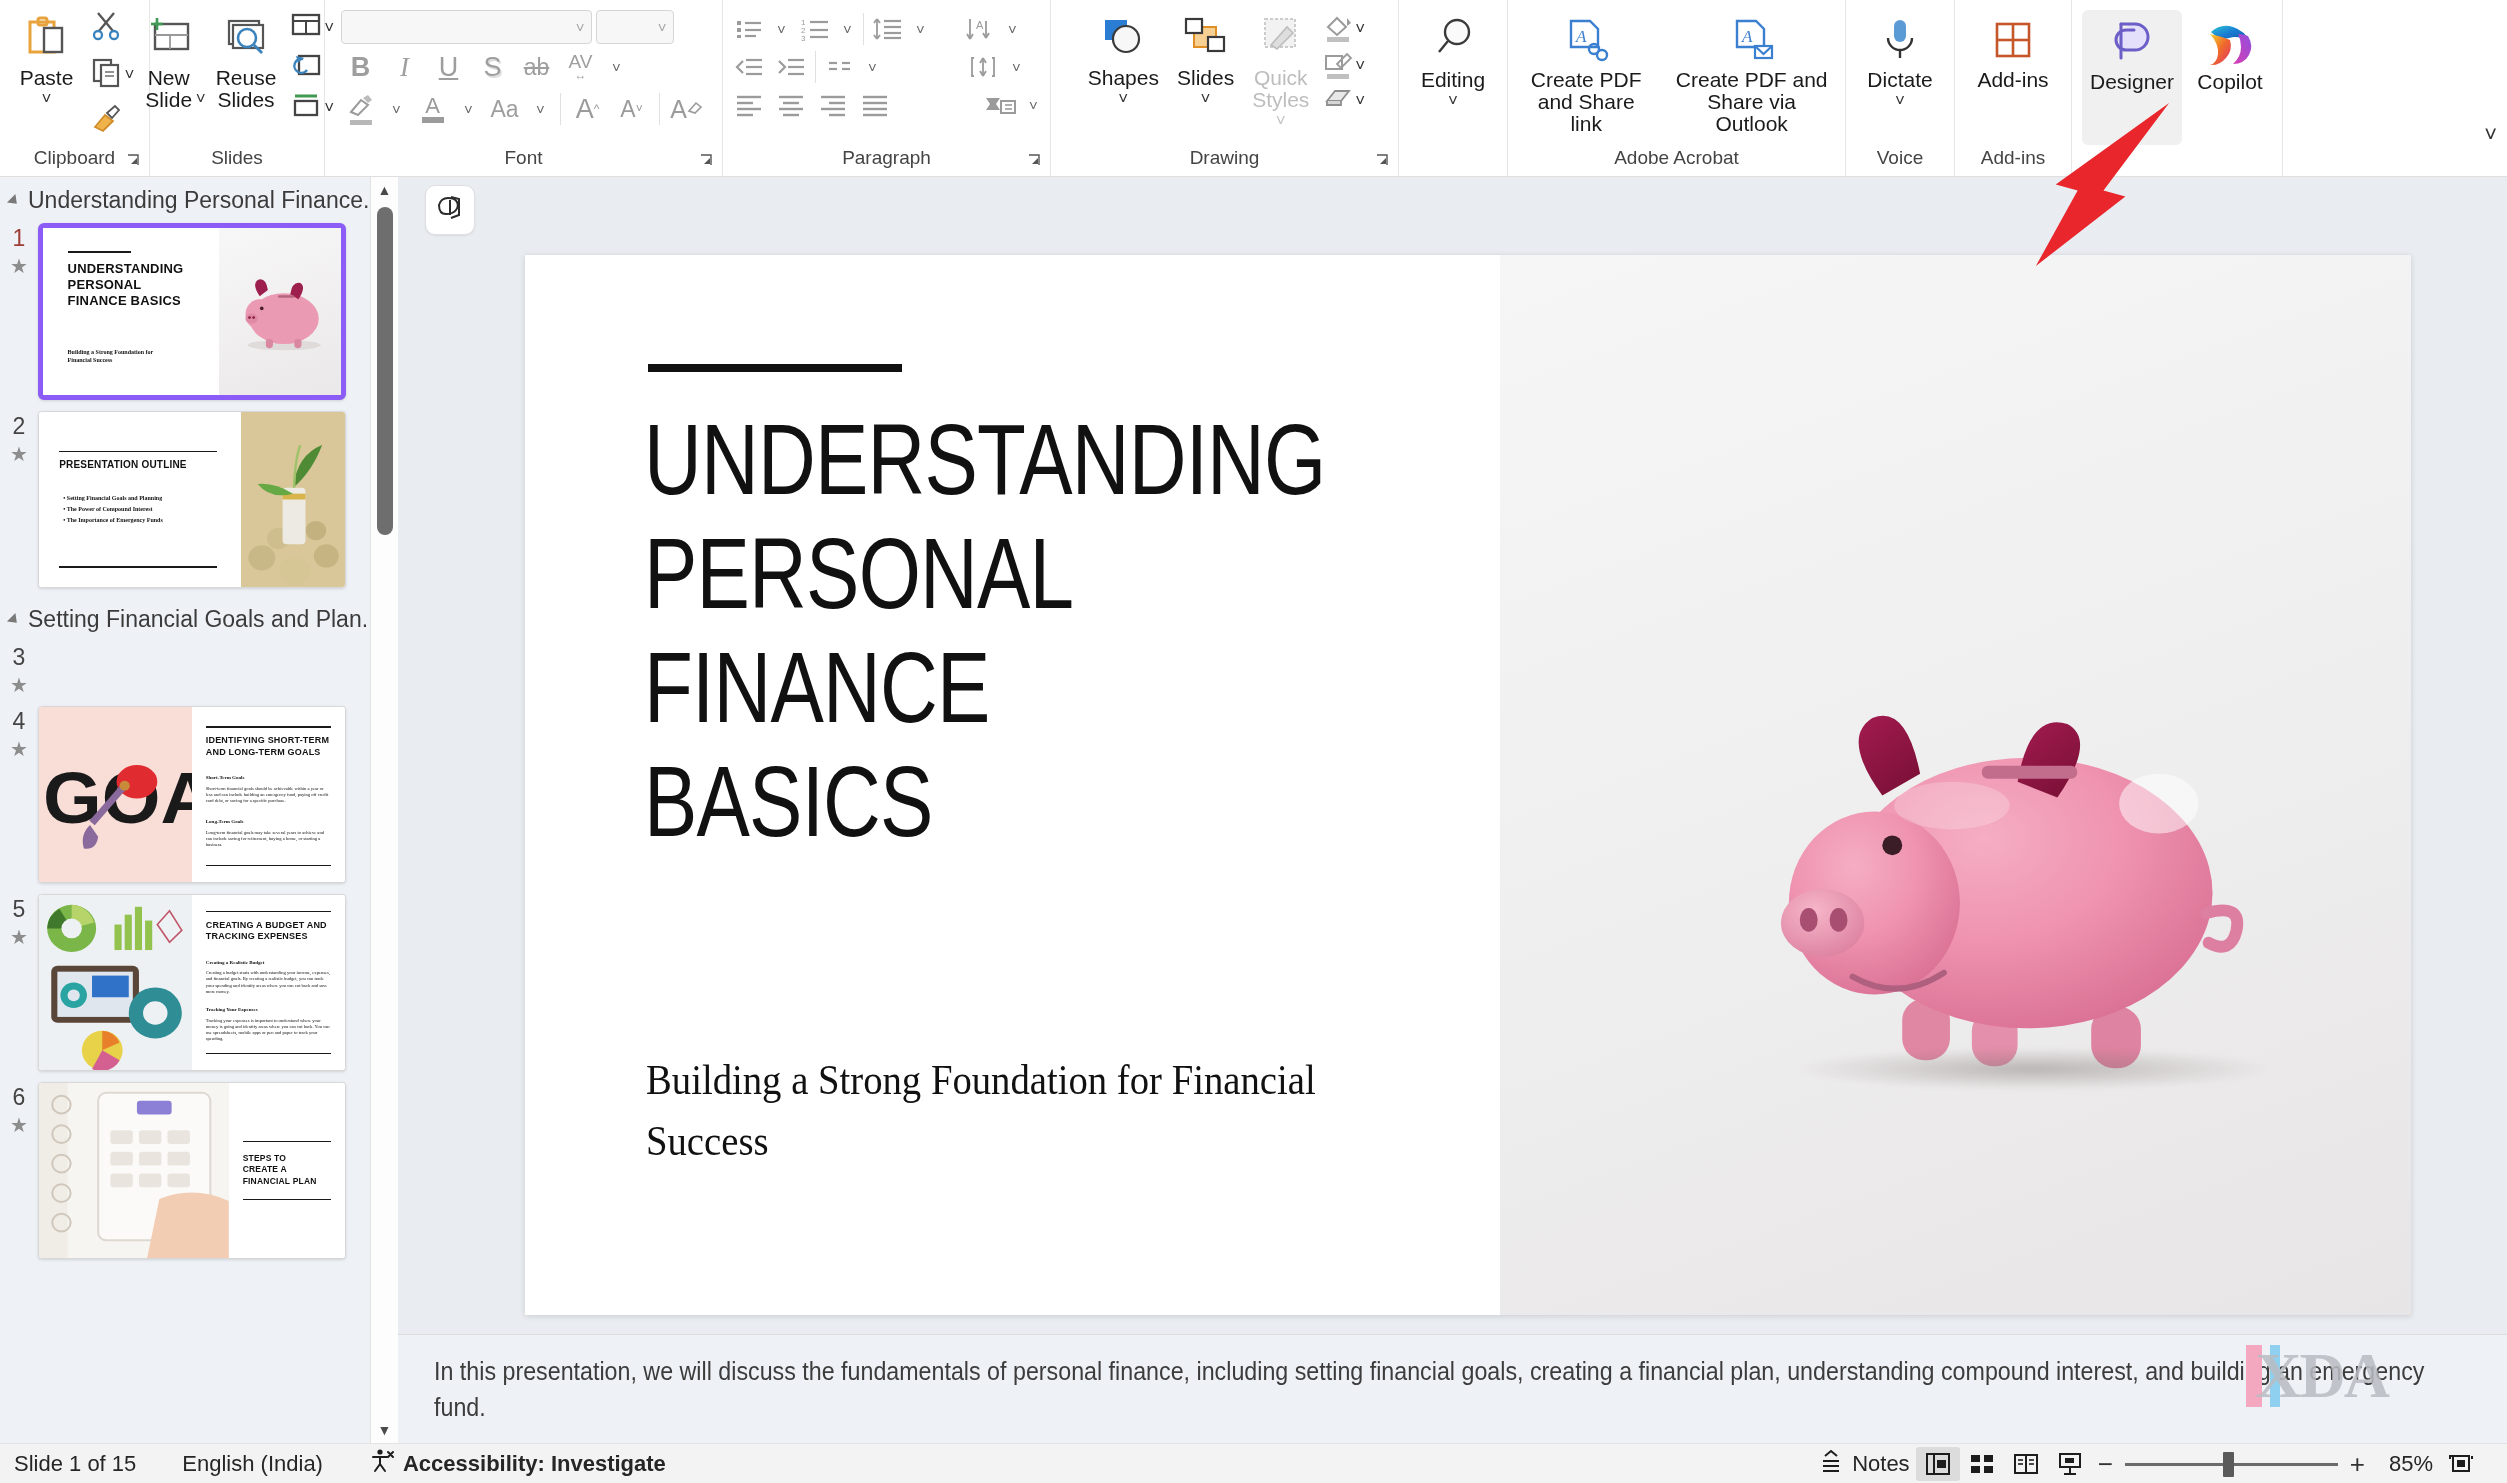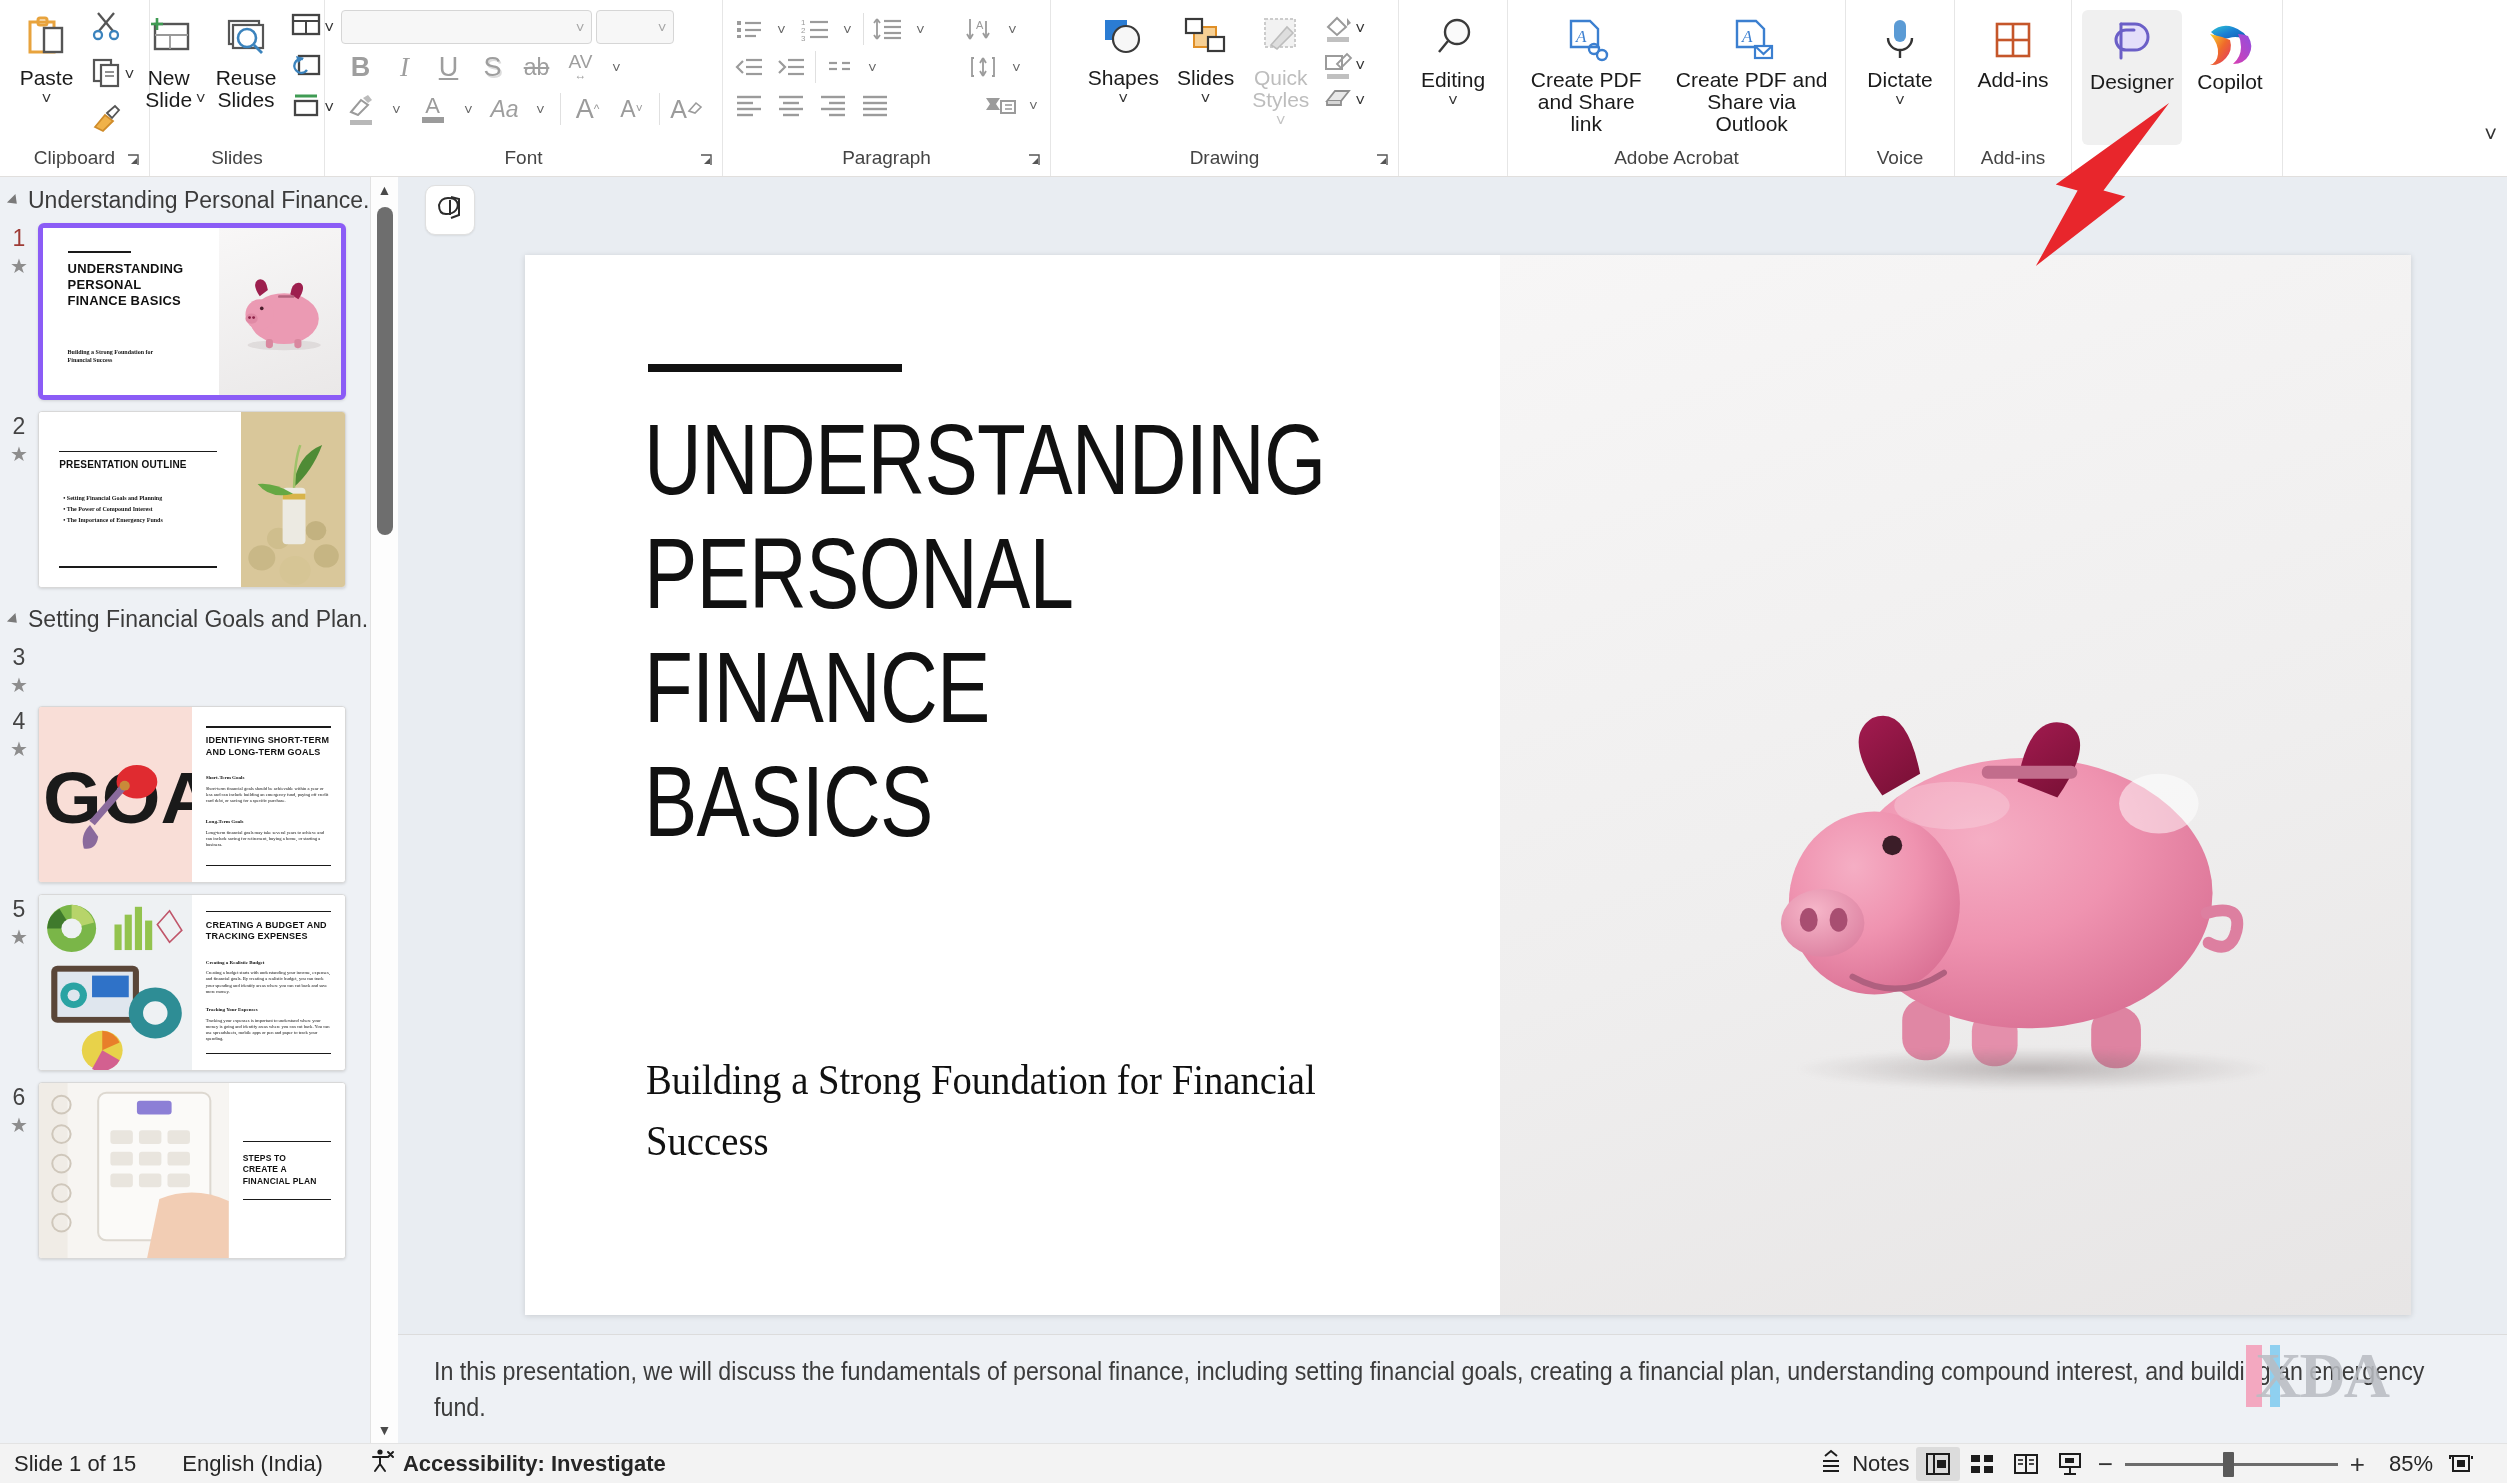--- a/index.html
+++ b/index.html
@@ -373,21 +373,21 @@
                   <path d="M16 4 L21 1 L25 6 L21 9 Z" fill="#bbb"></path>
                 </svg></span>
             <span style="width:22px;height:5px;background:#b8b8b8;display:block;"></span>
           </div>
           <div class="mini-chev">˅</div>
           <div class="ftbtn" style="flex-direction:column;">
             <span style="font-size:22px;line-height:1;color:#9b9b9b;">A</span>
             <span style="width:22px;height:6px;background:#9b9b9b;display:block;"></span>
           </div>
           <div class="mini-chev">˅</div>
-          <div class="ftbtn txt" style="font-size:23px;font-style:italic;">
+          <div class="ftbtn txt" style="font-size:23px;">
               <span>Aa</span>
             </div>
           <div class="mini-chev">˅</div>
           <span class="vsep"></span>
           <div class="ftbtn">
             <span style="font-size:27px;color:#9b9b9b;">A</span>
             <span style="font-size:12px;color:#9b9b9b;">^</span>
           </div>
           <div class="ftbtn">
             <span style="font-size:23px;color:#9b9b9b;">A</span>

